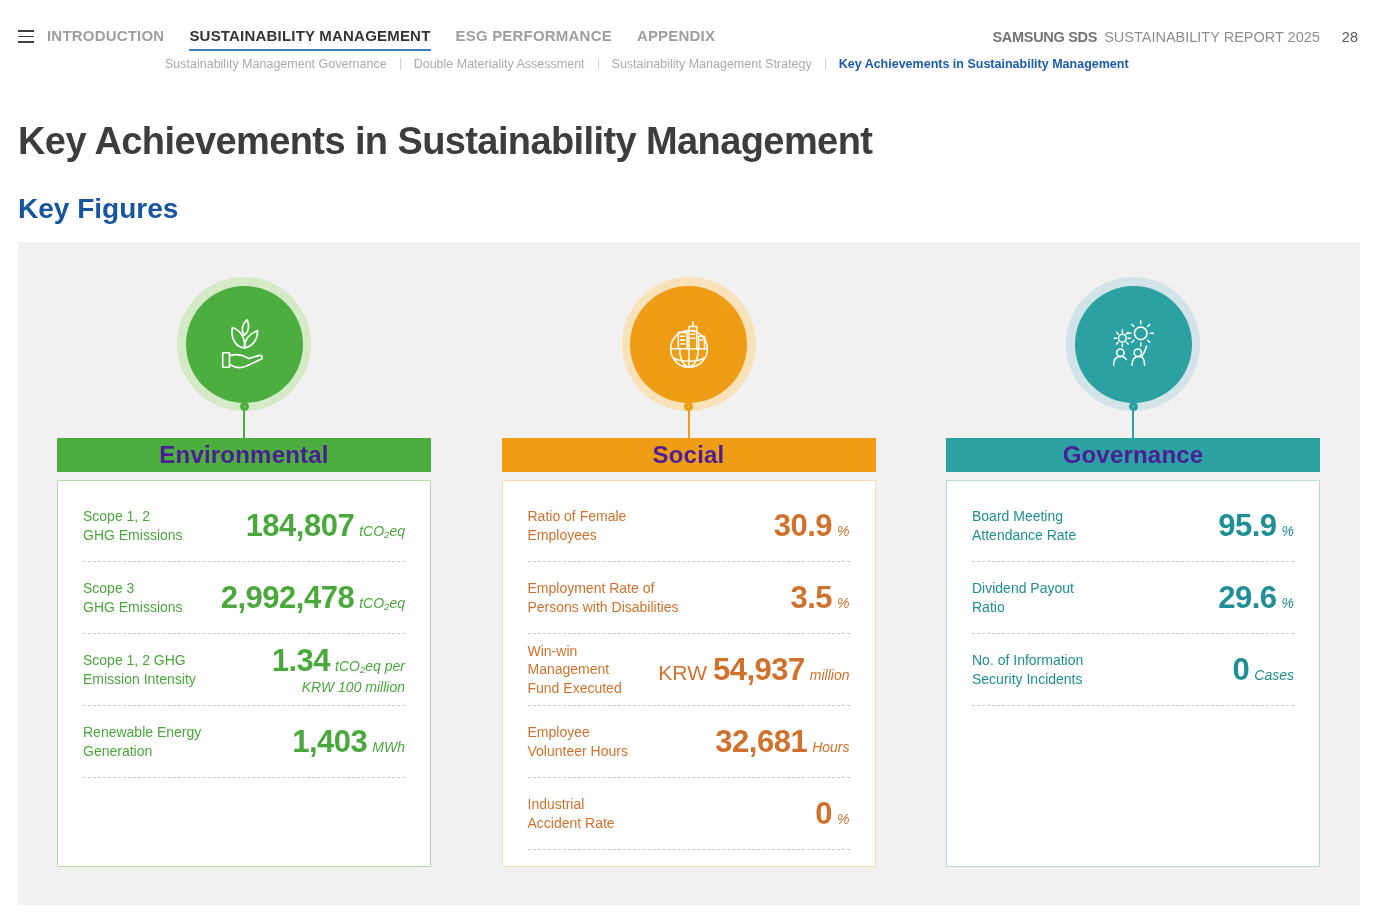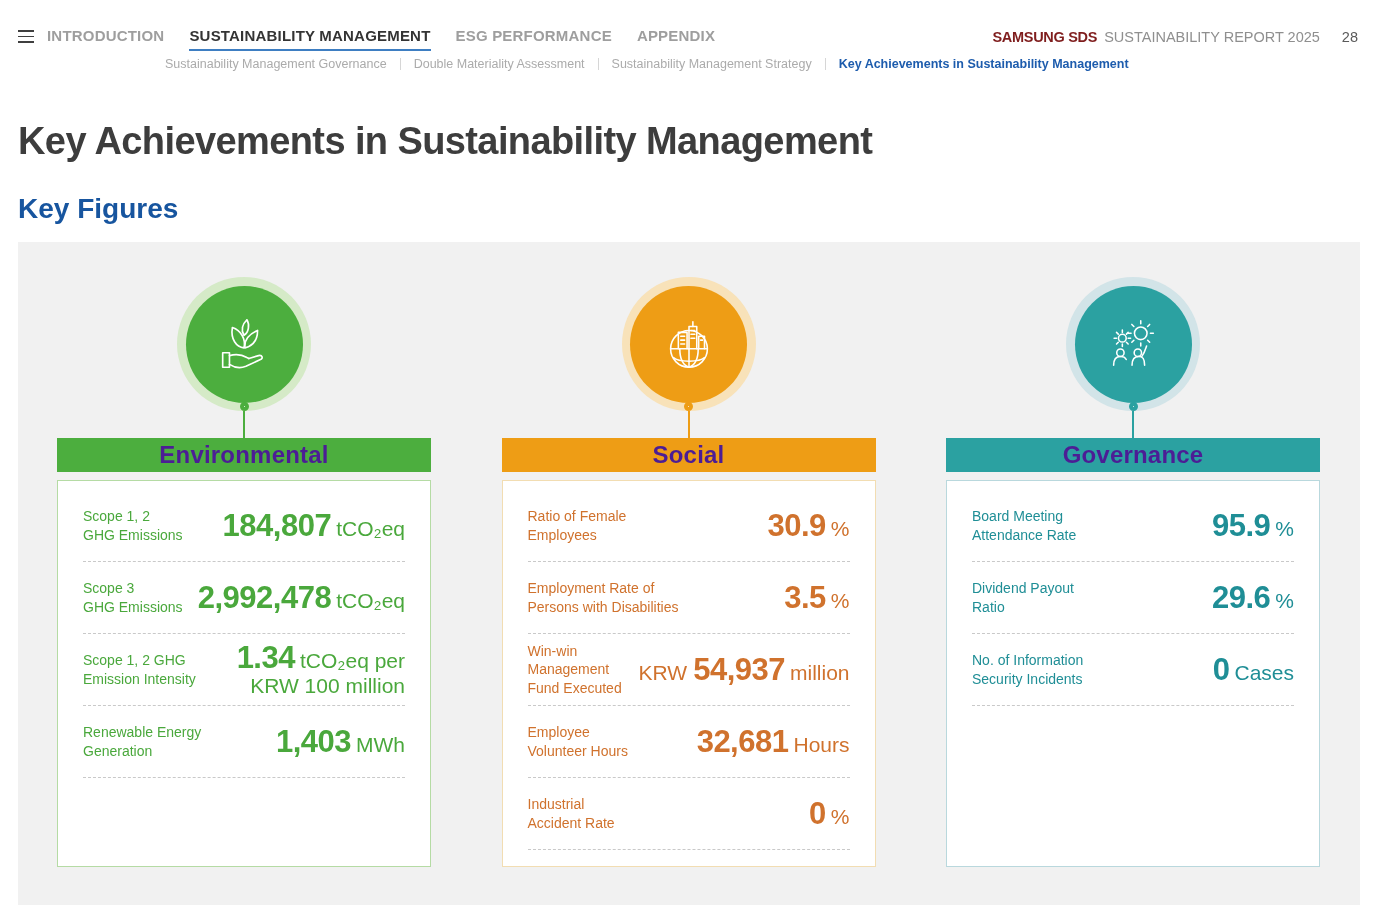--- a/index.html
+++ b/index.html
@@ -11,21 +11,21 @@
 
   
   .hamburger { position:absolute; left:18px; top:30px; width:16px; display:flex; flex-direction:column; gap:4px; cursor:pointer; }
   .hamburger i { display:block; height:1.7px; background:#3f3f3f; }
 
   .nav { position:absolute; left:47px; top:27px; display:flex; gap:25px; font-size:15px; font-weight:600; letter-spacing:.2px; }
   .nav-item { color:#9e9e9e; padding-bottom:5px; cursor:pointer; white-space:nowrap; }
   .nav-item.active { color:#343434; font-weight:700; border-bottom:2px solid #3e7ec2; }
 
   .brandbar { position:absolute; right:17px; top:29px; display:flex; align-items:baseline; font-size:14.5px; white-space:nowrap; }
-  .brand-logo { font-weight:700; color:#7f1d1d; letter-spacing:-.3px; margin-right:7px; }
+  .brand-logo { font-weight:700; color:#737373; letter-spacing:-.3px; margin-right:7px; }
   .brand-report { color:#8f8f8f; margin-right:22px; }
   .page-num { color:#5a5a5a; }
 
   .subnav { position:absolute; left:165px; top:57px; display:flex; align-items:center; font-size:12.5px; }
   .subnav-item { color:#ababab; cursor:pointer; white-space:nowrap; }
   .subnav-item.active { color:#1d5cad; font-weight:700; }
   .sep { width:1px; height:12px; background:#d6d6d6; margin:0 13px; }
 
   
   .page-title { position:absolute; left:18px; top:120px; font-size:38px; font-weight:700; color:#3d3d3d; letter-spacing:-.6px; }
@@ -45,21 +45,21 @@
   .col-header { width:100%; height:34px; background:var(--main); color:#4c1d95; font-size:24px; font-weight:700;
                 display:flex; align-items:center; justify-content:center; letter-spacing:.2px; }
   .card { width:100%; height:387px; margin-top:8px; background:#fff; border:1px solid var(--border); padding:9px 25px 0; }
 
   .metric-row { height:72px; display:flex; align-items:center; justify-content:space-between; border-bottom:1px dashed #c9c9c9; }
   .m-label { font-size:14px; line-height:1.32; color:var(--text); white-space:pre-line; }
   .m-value { text-align:right; color:var(--text); line-height:1.08; max-width:245px; }
   .prefix { font-size:21px; }
   .prefix:not(:empty) { margin-right:6px; }
   .num { font-size:31px; font-weight:700; letter-spacing:-.5px; }
-  .unit { font-size:21px; margin-left:5px; white-space:pre-line; }
+  .unit { font-size:14px; margin-left:5px; white-space:pre-line;font-style:italic; }
 </style>
 </head>
 <body>
 
 <div class="hamburger">
     <i></i>
     <i></i>
     <i></i>
   </div>
 

